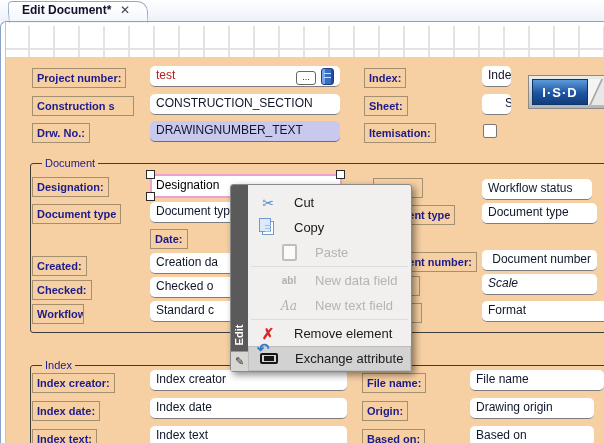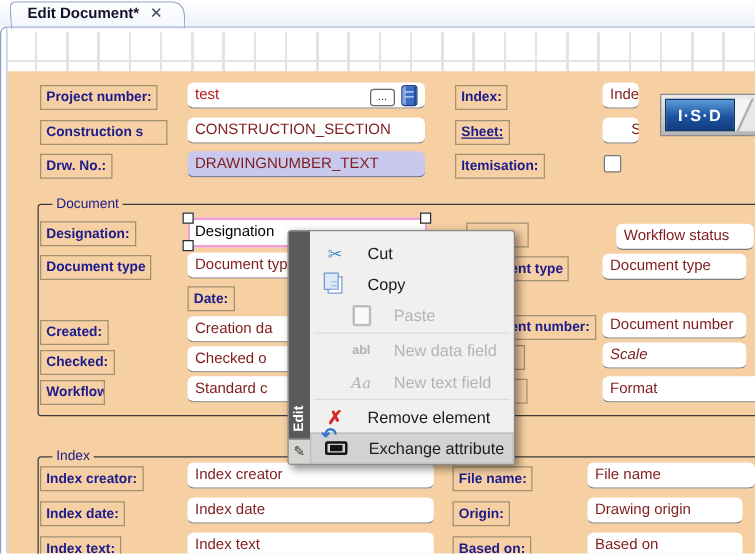--- a/index.html
+++ b/index.html
@@ -27,21 +27,21 @@
             linear-gradient(180deg, rgba(0,0,0,0) 0 22px, #e3e3e3 22px 24px, rgba(0,0,0,0) 24px 31px),
             repeating-linear-gradient(90deg, rgba(0,0,0,0) 0 23px, #e3e3e3 23px 25px);}
   .form-bg{position:absolute;left:5px;top:57px;width:599px;height:386px;background:#f6cfa2;}
 
   
   .lbl{position:absolute;border:1px solid #a39070;color:#1b1b8c;font-weight:bold;font-size:11px;
        line-height:18px;padding:0 4px;height:20px;box-sizing:border-box;white-space:nowrap;
        overflow:hidden;z-index:6;}
   .inp{position:absolute;background:#fff;border-radius:5px;border-bottom:1px solid #7d7d7d;
        font-size:12px;line-height:19px;padding:0 6px;height:21px;box-sizing:border-box;
-       white-space:nowrap;overflow:hidden;color:#7f1d1d;z-index:6;}
+       white-space:nowrap;overflow:hidden;color:#0f172a;z-index:6;}
   .inp.lavender{background:#c9c9ee;border-bottom-color:#69698f;}
   .inp.placeholder{color:#b91c1c;}
   .groupbox{position:absolute;border:1px solid #3c3c3c;border-radius:3px;z-index:4;}
   .grouplabel{position:absolute;color:#1b1b8c;font-size:11px;line-height:13px;background:#f6cfa2;
        padding:0 3px;z-index:6;}
   .checkbox{position:absolute;width:14px;height:14px;background:#fff;border:1px solid #777;
        border-radius:2px;box-sizing:border-box;z-index:6;}
   .browse-btn{position:absolute;left:296px;top:71px;width:20px;height:14px;border:1px solid #666;
        border-radius:3px;background:#fff;font-size:9px;line-height:10px;text-align:center;
        box-sizing:border-box;z-index:7;color:#222;}
@@ -124,21 +124,21 @@
 
   <div class="lbl" style="left:32px;top:96px;width:102px;">Construction s</div>
   <div class="inp" style="left:150px;top:94px;width:190px;">CONSTRUCTION_SECTION</div>
 
   <div class="lbl" style="left:32px;top:123px;">Drw. No.:</div>
   <div class="inp lavender" style="left:150px;top:121px;width:190px;">DRAWINGNUMBER_TEXT</div>
 
   <div class="lbl" style="left:364px;top:68px;">Index:</div>
   <div class="inp" style="left:482px;top:66px;width:29px;">Inde</div>
 
-  <div class="lbl" style="left:364px;top:96px;text-decoration:underline;">Sheet:</div>
+  <div class="lbl" style="left:364px;top:96px;">Sheet:</div>
   <div class="inp" style="left:482px;top:94px;width:29px;padding-left:23px;">She</div>
 
   <div class="lbl" style="left:364px;top:123px;">Itemisation:</div>
   <div class="checkbox" style="left:483px;top:124px;"></div>
 
   <div class="logo">
     <div class="logo-blue">I·S·D</div>
     <div class="logo-rest"></div>
   </div>
 
@@ -159,27 +159,27 @@
   <div class="lbl" style="left:32px;top:256px;">Created:</div>
   <div class="inp" style="left:150px;top:253px;width:190px;">Creation da</div>
 
   <div class="lbl" style="left:32px;top:280px;">Checked:</div>
   <div class="inp" style="left:150px;top:277px;width:190px;">Checked o</div>
 
   <div class="lbl" style="left:32px;top:304px;width:52px;">Workflow</div>
   <div class="inp" style="left:150px;top:301px;width:190px;">Standard c</div>
 
   <div class="lbl" style="left:373px;top:178px;width:50px;"></div>
-  <div class="inp" style="left:493px;top:179px;width:110px;">Workflow status</div>
+  <div class="inp" style="left:482px;top:179px;width:110px;">Workflow status</div>
 
   <div class="lbl" style="left:366px;top:205px;">Document type</div>
   <div class="inp" style="left:482px;top:203px;width:115px;">Document type</div>
 
   <div class="lbl" style="left:366px;top:252px;">Document number:</div>
-  <div class="inp" style="left:482px;top:250px;width:115px;">Document number</div>
+  <div class="inp" style="left:482px;top:250px;width:115px;text-align:right;">Document number</div>
 
   <div class="lbl" style="left:366px;top:276px;width:54px;">Scale:</div>
   <div class="inp" style="left:482px;top:274px;width:115px;font-style:italic;">Scale</div>
 
   <div class="lbl" style="left:366px;top:303px;width:56px;">Format:</div>
   <div class="inp" style="left:482px;top:301px;width:135px;">Format</div>
 
   <div class="groupbox" style="left:30px;top:365px;width:578px;height:85px;"></div>
   <div class="grouplabel" style="left:42px;top:359px;">Index</div>
 

